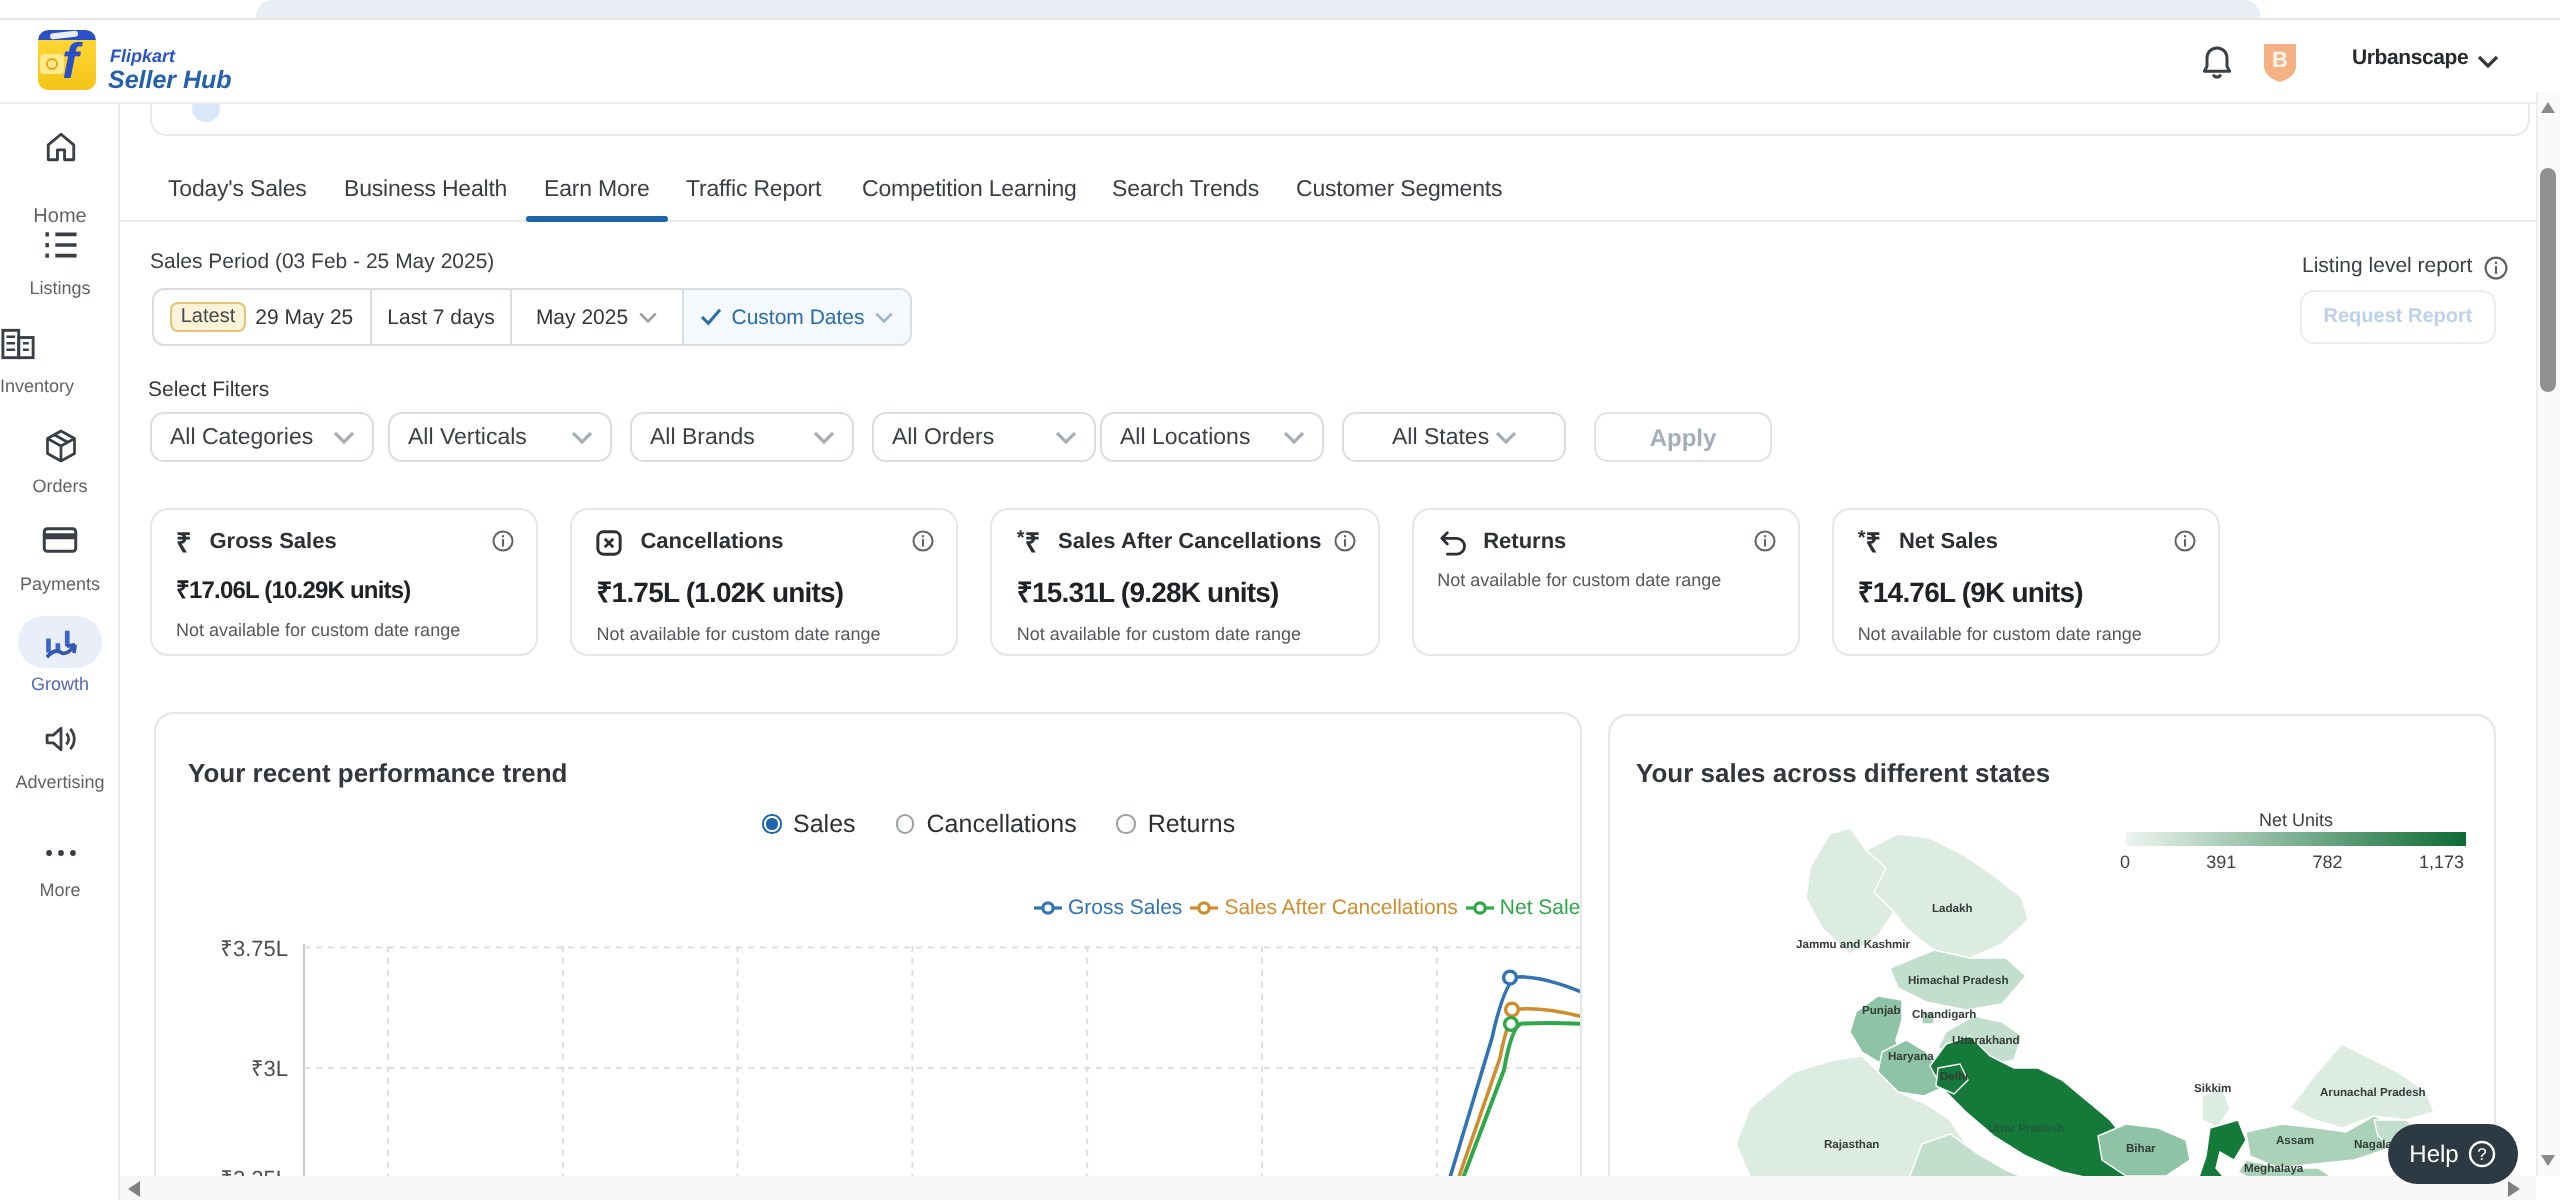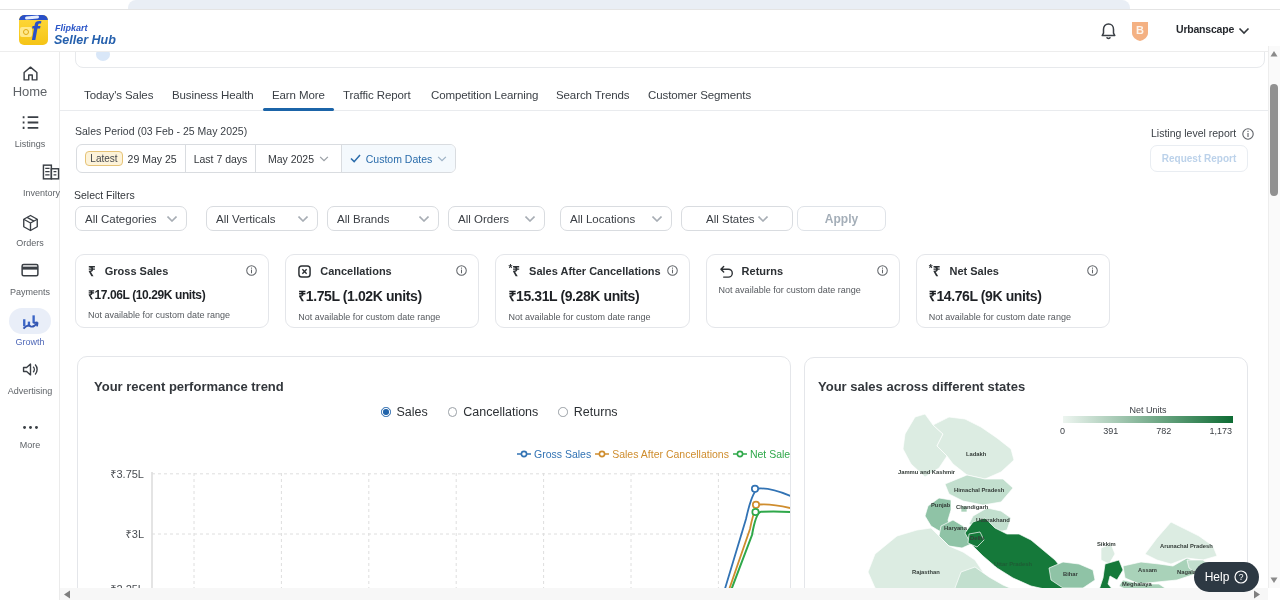--- a/index.html
+++ b/index.html
@@ -39,30 +39,30 @@
   <svg class="abs" style="left:1238px;top:27px;" width="12" height="8" viewBox="0 0 12 8">
     <path d="M1.5 1.5 L6 6 L10.5 1.5" fill="none" stroke="#33373c" stroke-width="1.6"></path>
   </svg>
 
   <div class="abs" style="left:0;top:52px;width:60px;height:548px;background:#fff;border-right:1px solid #ebebeb;"></div>
   <div id="sb" class="abs" style="left:0;top:52px;width:60px;">
       <div class="abs" style="left:0;top:13px;width:60px;text-align:center;">
         <div style="position:relative;height:18px;"><svg width="17" height="17" viewBox="0 0 24 24" fill="none" stroke="#3a3f45" stroke-width="2" stroke-linejoin="round">
             <path d="M3 10.5 L12 3 L21 10.5 L21 21 L14.5 21 L14.5 14 L9.5 14 L9.5 21 L3 21 Z"></path>
           </svg></div>
-        <div style="position:relative;margin-top:1px;font-size:13px;color:#5f6368;">Home</div>
+        <div style="position:relative;margin-top:20px;font-size:10px;color:#5f6368;">Home</div>
       </div>
       <div class="abs" style="left:0;top:63px;width:60px;text-align:center;">
         <div style="position:relative;height:18px;"><svg width="17" height="15" viewBox="0 0 24 21" fill="none" stroke="#3a3f45" stroke-width="2.6">
             <path d="M8 3 L23 3 M8 10.5 L23 10.5 M8 18 L23 18"></path>
             <path d="M1 3 L3.5 3 M1 10.5 L3.5 10.5 M1 18 L3.5 18" stroke-width="3"></path>
           </svg></div>
         <div style="position:relative;margin-top:6px;font-size:9px;color:#5f6368;">Listings</div>
       </div>
-      <div class="abs" style="left:0;top:112px;width:60px;text-align:right;">
+      <div class="abs" style="left:0;top:112px;width:60px;text-align:left;">
         <div style="position:relative;height:18px;"><svg width="18" height="16" viewBox="0 0 25 22" fill="none" stroke="#3a3f45" stroke-width="2">
             <rect x="2" y="1.5" width="11" height="19"></rect>
             <path d="M4.5 6 L10.5 6 M4.5 10.5 L10.5 10.5 M4.5 15 L10.5 15" stroke-width="1.7"></path>
             <rect x="13" y="6.5" width="10" height="14"></rect>
             <path d="M16 10.5 L20 10.5 M16 15 L20 15" stroke-width="1.7"></path>
           </svg></div>
         <div style="position:relative;margin-top:6px;font-size:9px;color:#5f6368;">Inventory</div>
       </div>
       <div class="abs" style="left:0;top:162px;width:60px;text-align:center;">
         <div style="position:relative;height:18px;"><svg width="17" height="18" viewBox="0 0 22 24" fill="none" stroke="#3a3f45" stroke-width="1.8" stroke-linejoin="round">
@@ -153,30 +153,30 @@
     <div class="abs" style="left:1091px;top:75px;font-size:10.5px;color:#3a3f45;">Listing level report</div>
     <svg class="abs" style="left:1182px;top:76px;" width="12" height="12" viewBox="0 0 12 12">
         <circle cx="6" cy="6" r="5.2" fill="none" stroke="#5f6368" stroke-width="1.1"></circle>
         <rect x="5.45" y="5" width="1.1" height="4" fill="#5f6368"></rect>
         <rect x="5.45" y="2.8" width="1.1" height="1.2" fill="#5f6368"></rect>
       </svg>
     <div class="abs" style="left:1090px;top:93px;width:98px;height:27px;border:1px solid #e9edf2;border-radius:7px;color:#bcd2ea;font-size:10px;font-weight:bold;display:flex;align-items:center;justify-content:center;">Request Report</div>
 
     <div class="abs" style="left:14px;top:137px;font-size:10.5px;color:#33373c;">Select Filters</div>
     <div id="filters" class="abs" style="left:15px;top:154px;display:flex;">
-        <div style="width:112px;height:25px;border:1px solid #d9dce0;border-radius:7px;margin-right:19px;display:flex;align-items:center;padding:0 9px;font-size:11.5px;color:#3c4046;justify-content:space-between;">All Categories<svg width="10" height="6" viewBox="0 0 10 6">
+        <div style="width:112px;height:25px;border:1px solid #d9dce0;border-radius:7px;margin-right:7px;display:flex;align-items:center;padding:0 9px;font-size:11.5px;color:#3c4046;justify-content:space-between;">All Categories<svg width="10" height="6" viewBox="0 0 10 6">
             <path d="M0.5 0.5 L5 5 L9.5 0.5" fill="none" stroke="#a7adb4" stroke-width="1.6"></path>
           </svg></div>
         <div style="width:112px;height:25px;border:1px solid #d9dce0;border-radius:7px;margin-right:9px;display:flex;align-items:center;padding:0 9px;font-size:11.5px;color:#3c4046;justify-content:space-between;">All Verticals<svg width="10" height="6" viewBox="0 0 10 6">
             <path d="M0.5 0.5 L5 5 L9.5 0.5" fill="none" stroke="#a7adb4" stroke-width="1.6"></path>
           </svg></div>
         <div style="width:112px;height:25px;border:1px solid #d9dce0;border-radius:7px;margin-right:9px;display:flex;align-items:center;padding:0 9px;font-size:11.5px;color:#3c4046;justify-content:space-between;">All Brands<svg width="10" height="6" viewBox="0 0 10 6">
             <path d="M0.5 0.5 L5 5 L9.5 0.5" fill="none" stroke="#a7adb4" stroke-width="1.6"></path>
           </svg></div>
-        <div style="width:97px;height:25px;border:1px solid #d9dce0;border-radius:7px;margin-right:15px;display:flex;align-items:center;padding:0 9px;font-size:11.5px;color:#3c4046;justify-content:space-between;">All Orders<svg width="10" height="6" viewBox="0 0 10 6">
+        <div style="width:112px;height:25px;border:1px solid #d9dce0;border-radius:7px;margin-right:2px;display:flex;align-items:center;padding:0 9px;font-size:11.5px;color:#3c4046;justify-content:space-between;">All Orders<svg width="10" height="6" viewBox="0 0 10 6">
             <path d="M0.5 0.5 L5 5 L9.5 0.5" fill="none" stroke="#a7adb4" stroke-width="1.6"></path>
           </svg></div>
         <div style="width:112px;height:25px;border:1px solid #d9dce0;border-radius:7px;margin-right:9px;display:flex;align-items:center;padding:0 9px;font-size:11.5px;color:#3c4046;justify-content:space-between;">All Locations<svg width="10" height="6" viewBox="0 0 10 6">
             <path d="M0.5 0.5 L5 5 L9.5 0.5" fill="none" stroke="#a7adb4" stroke-width="1.6"></path>
           </svg></div>
         <div style="width:112px;height:25px;border:1px solid #d9dce0;border-radius:7px;margin-right:9px;display:flex;align-items:center;padding:0 24px;font-size:11.5px;color:#3c4046;justify-content:space-between;">All States<svg width="10" height="6" viewBox="0 0 10 6">
             <path d="M0.5 0.5 L5 5 L9.5 0.5" fill="none" stroke="#a7adb4" stroke-width="1.6"></path>
           </svg></div>
       </div>
     <div class="abs" style="left:737px;top:154px;width:89px;height:25px;border:1px solid #dfe3e8;border-radius:7px;color:#a4aeb8;font-size:12px;font-weight:bold;display:flex;align-items:center;justify-content:center;">Apply</div>

